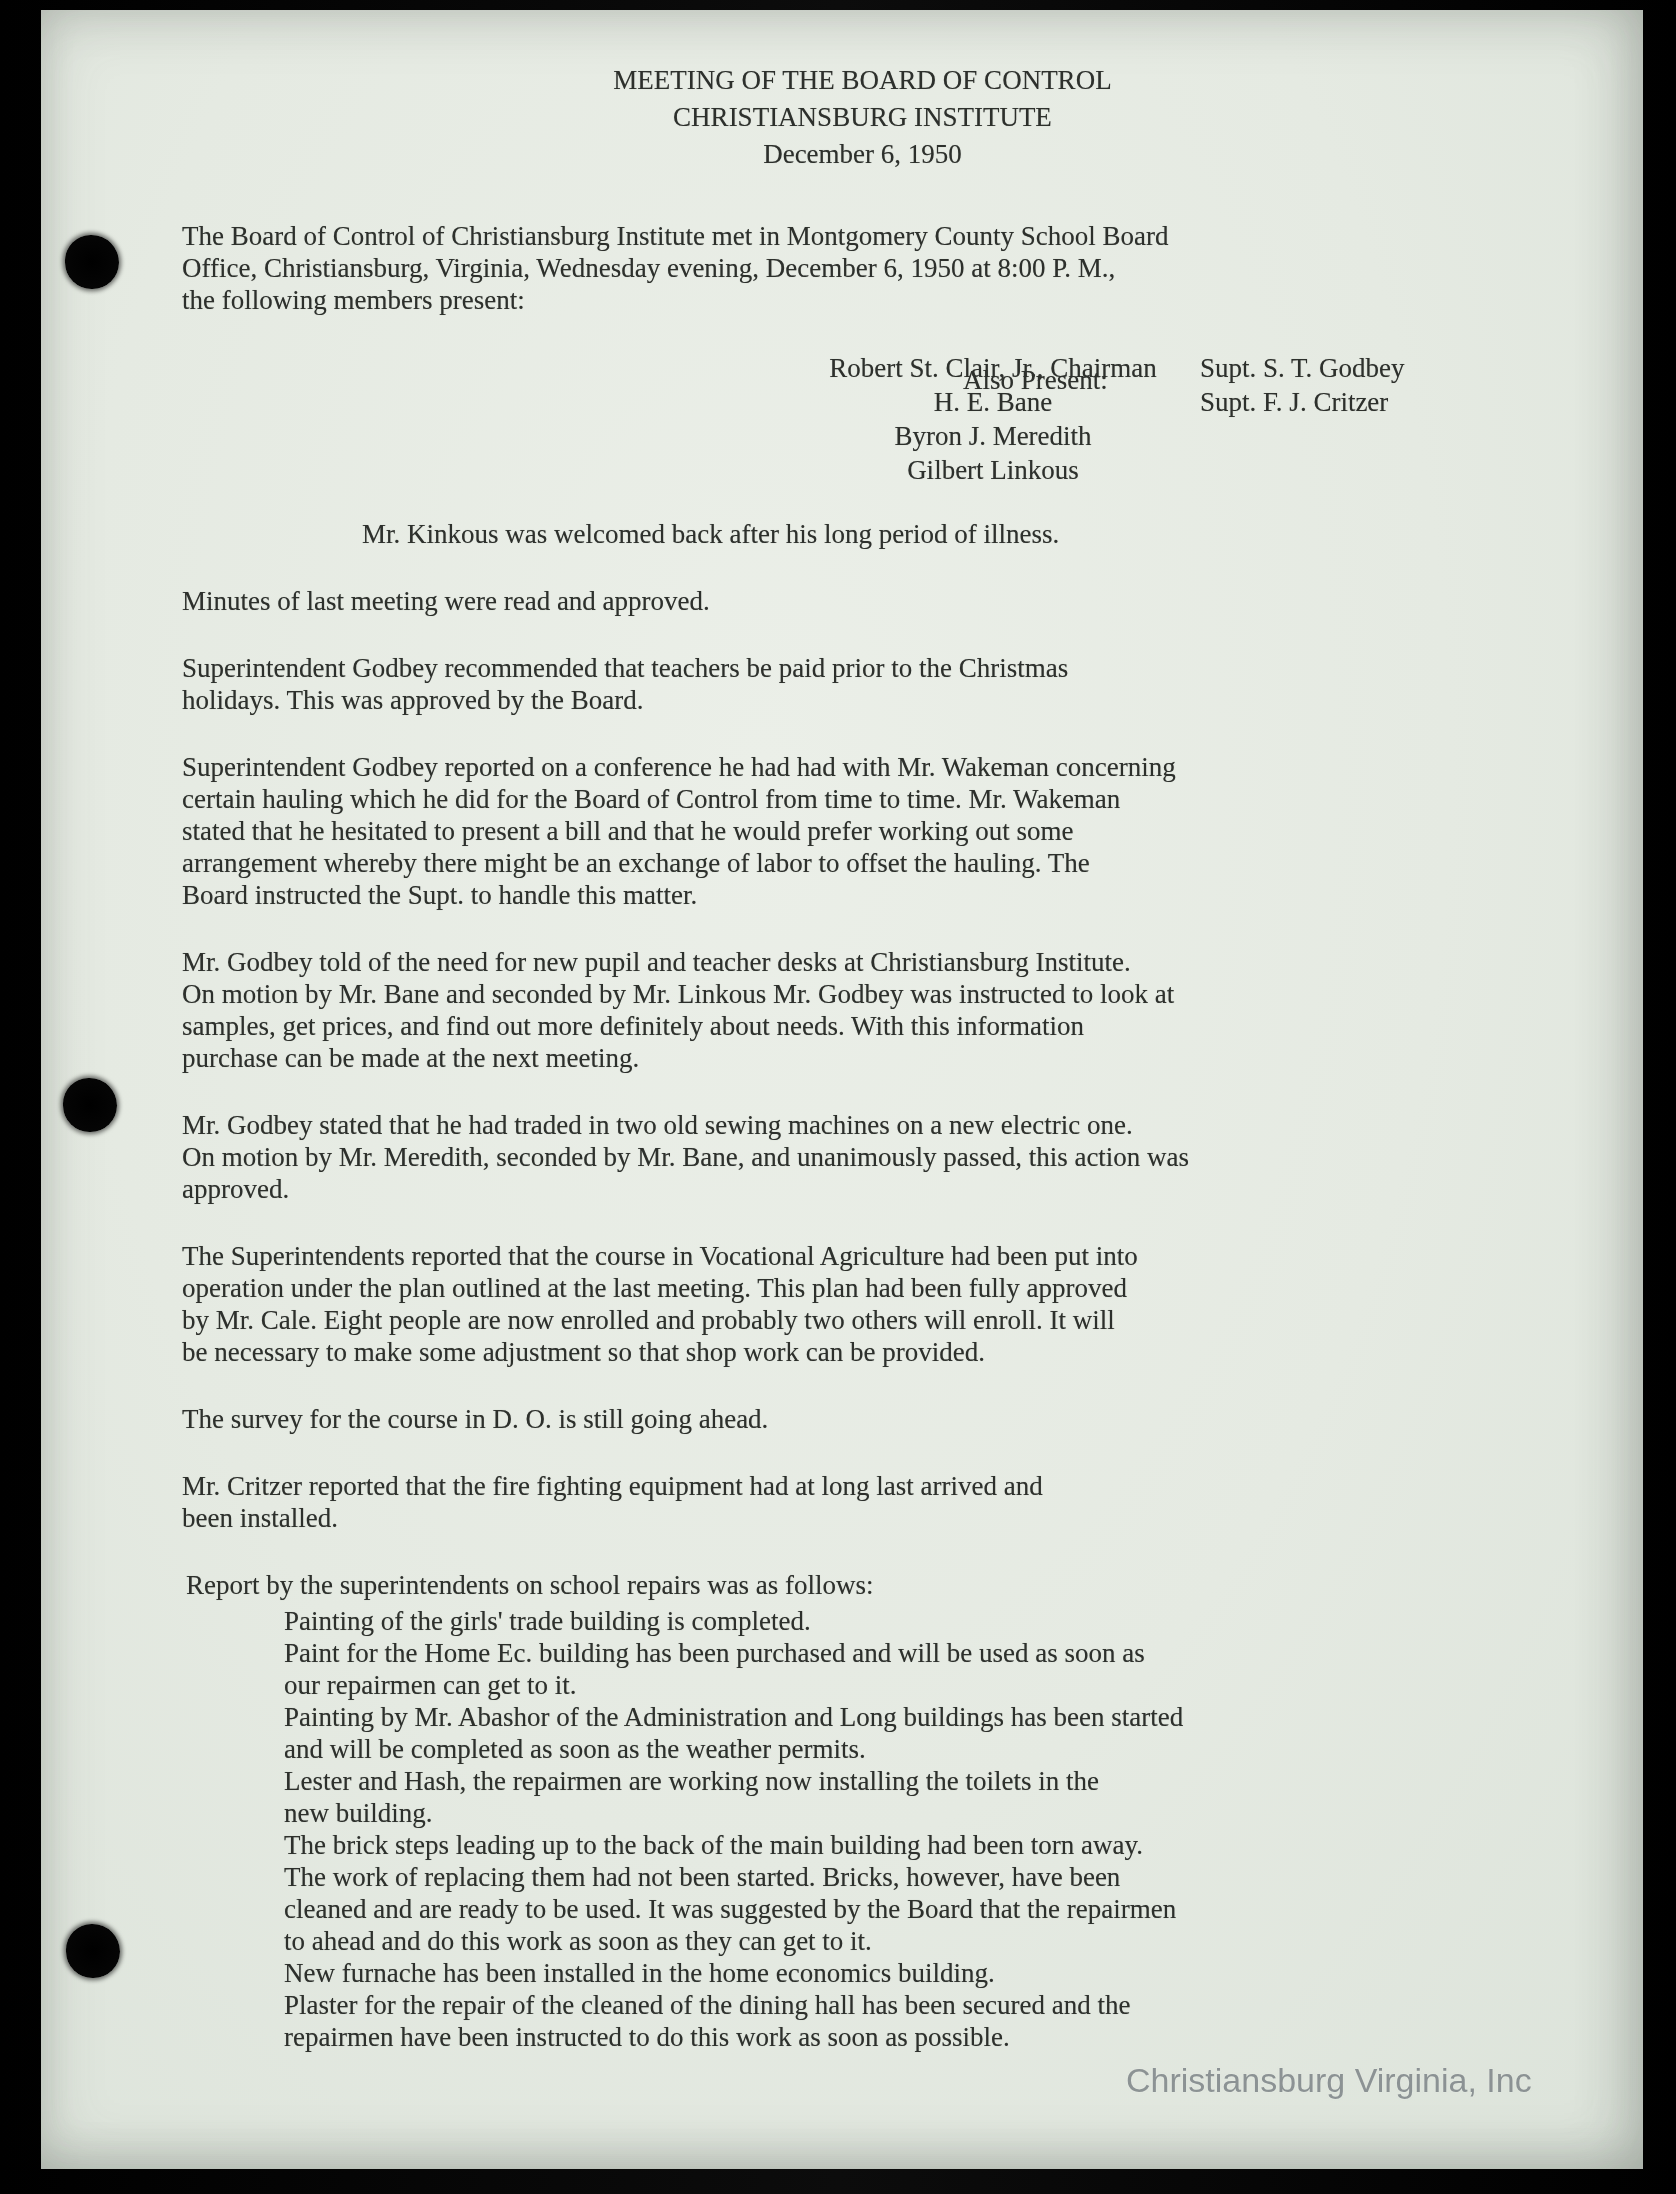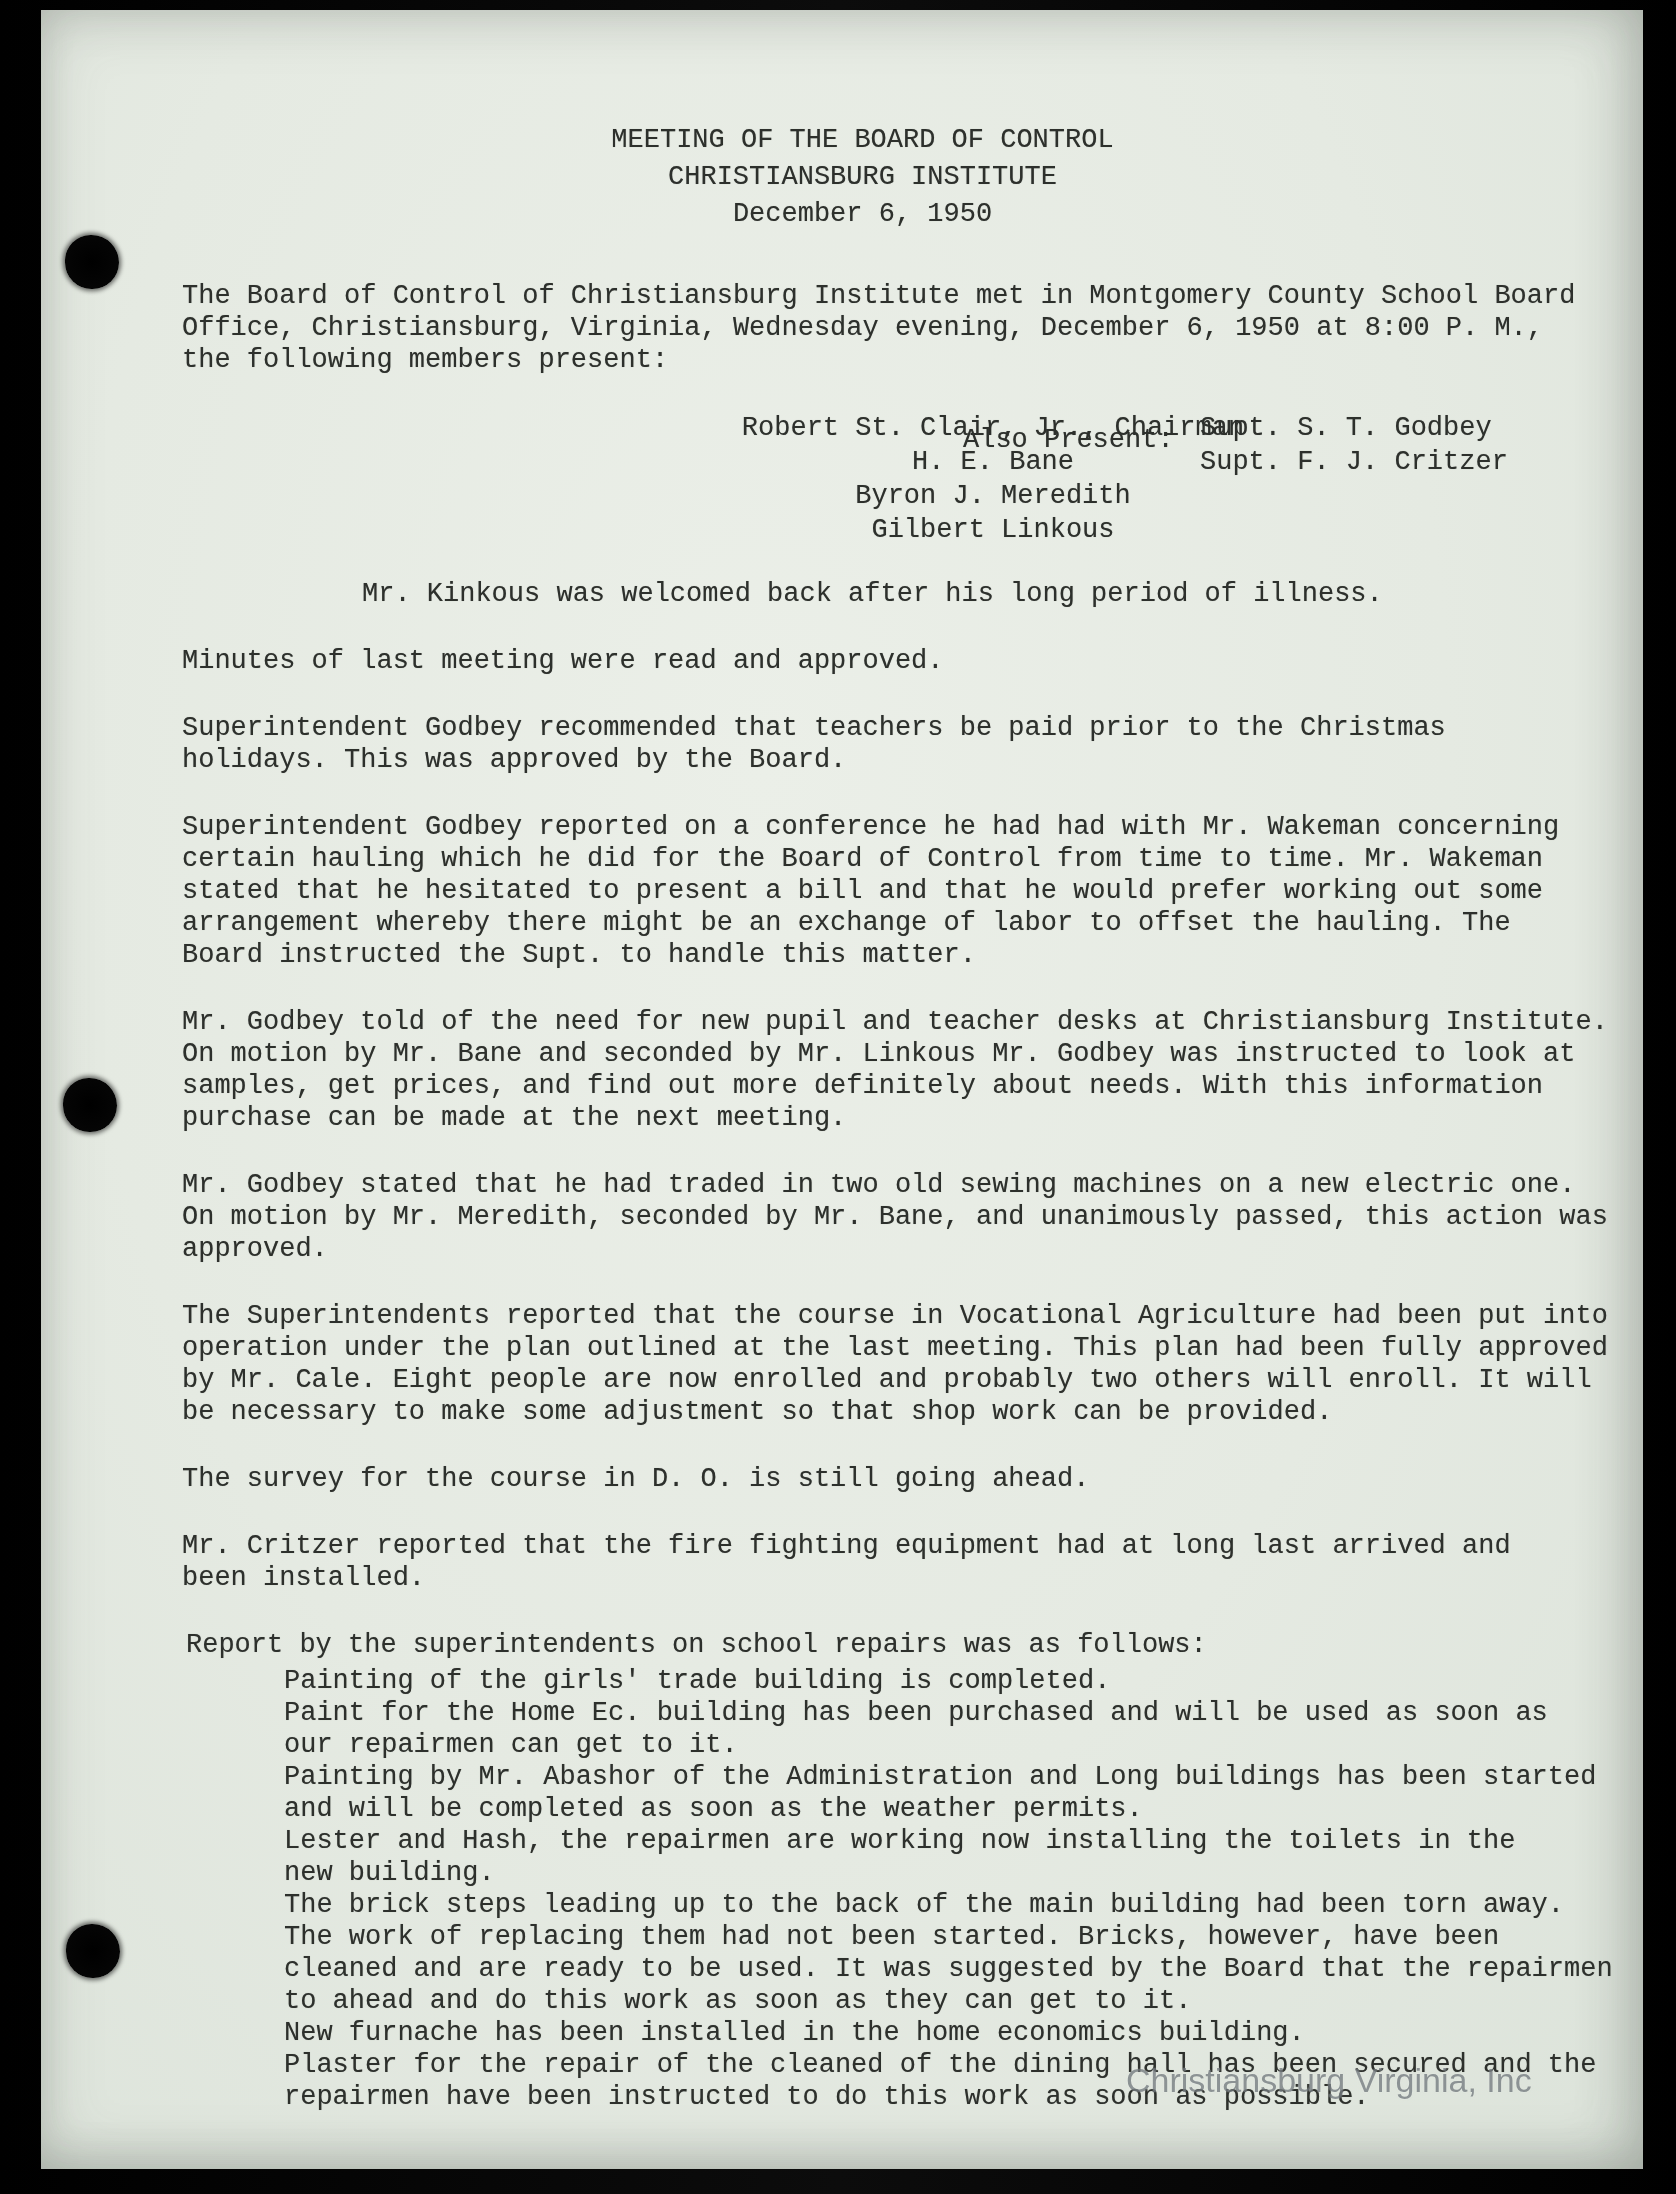--- a/index.html
+++ b/index.html
@@ -33,23 +33,23 @@
     background: radial-gradient(circle, #000 0%, #050505 70%, #101010 100%);
     border-radius: 48% 52% 50% 50%;
     box-shadow: 0 0 4.4px 2.2px rgba(10, 10, 10, 0.55);
   }
   .hole-1 { left: 23.5px; top: 225px; }
   .hole-2 { left: 22px; top: 1068px; }
   .hole-3 { left: 25px; top: 1914px; }
 
   .content {
     position: relative;
-    padding: 112px 0 0 141px;
+    padding: 52px 0 0 141px;
     width: 1442px;
-    font-family: Liberation Mono, monospace;
+    font-family: Liberation Serif, serif;
     font-size: 27px;
     line-height: 32px;
     color: #2d302c;
     text-shadow: 0 0 0.7px rgba(45, 48, 44, 0.38);
   }
 
   .title {
     width: 1361px;
     text-align: center;
     line-height: 37px;

